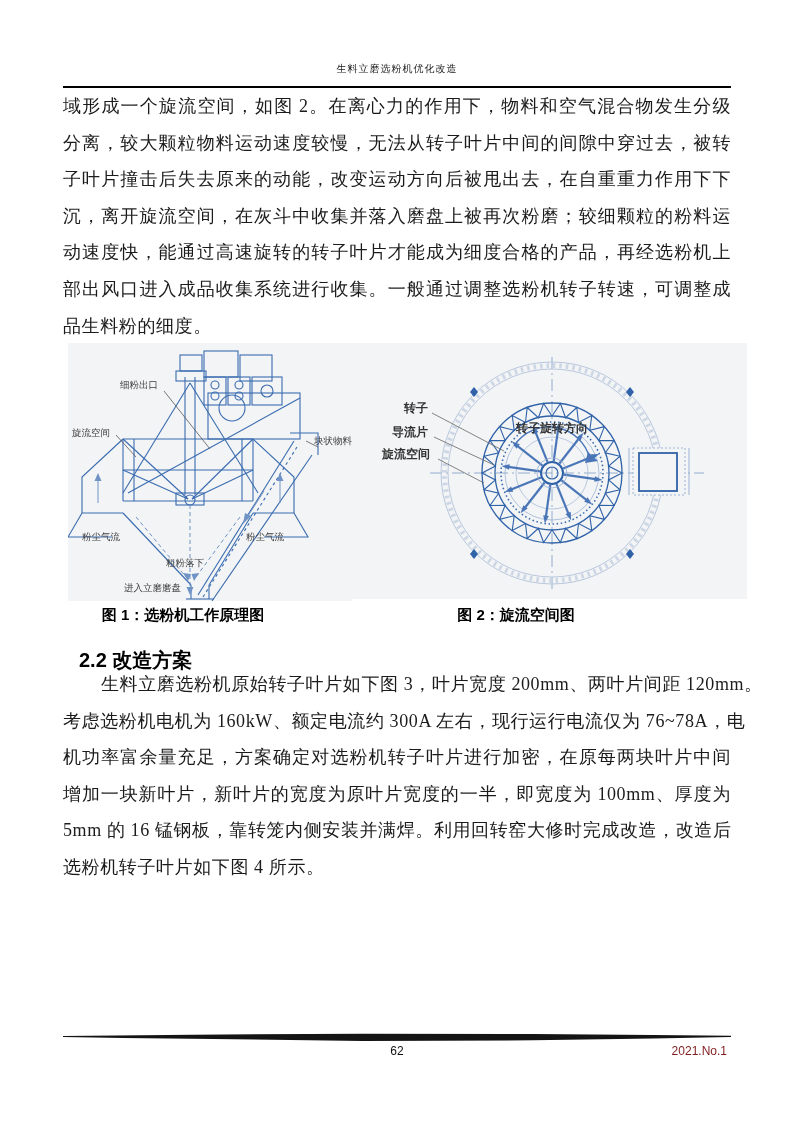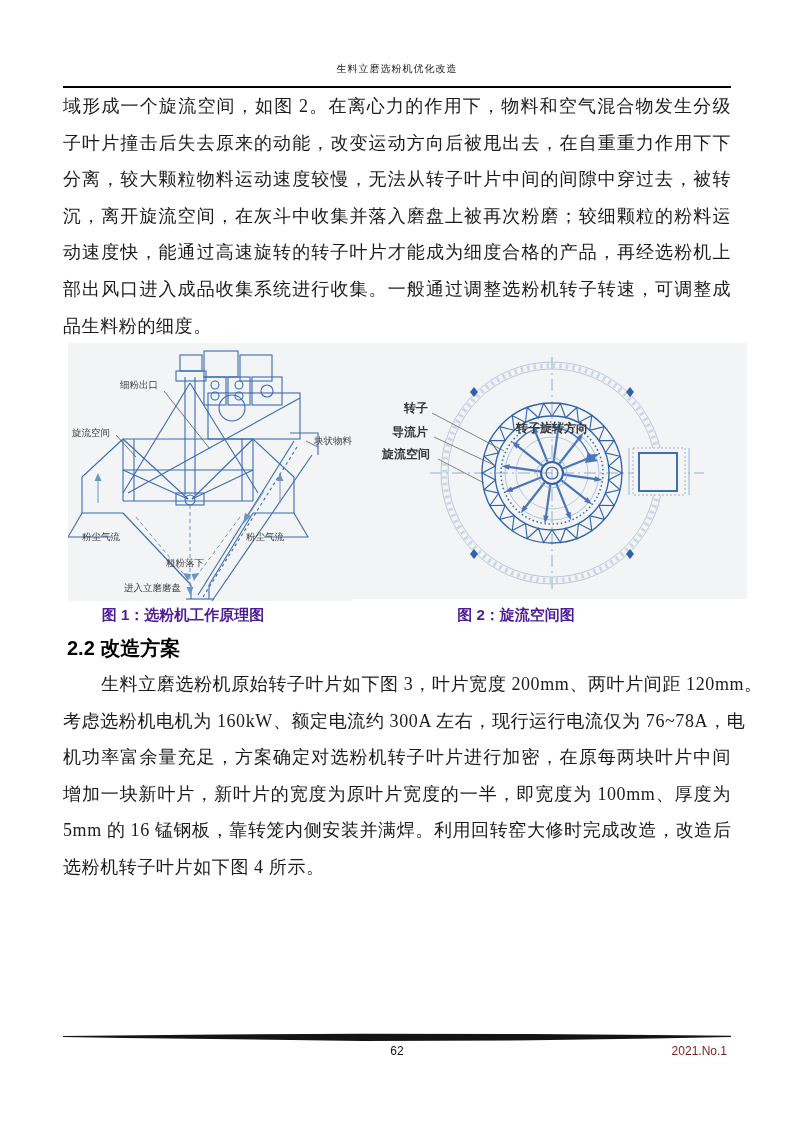--- a/index.html
+++ b/index.html
@@ -25,44 +25,44 @@
           font-size:9.5px;line-height:11px;white-space:nowrap;}
   .fig2 .flabel{font-size:12px;font-weight:bold;color:#333;}
   .l-fpo{left:52px;top:36px;} .l-ss{left:4px;top:84px;} .l-lm{left:246px;top:92px;}
   .l-cpf{left:98px;top:170px;margin-top:44px;} .l-dal{left:14px;top:188px;} .l-dar{left:178px;top:188px;}
   .l-imt{left:56px;top:239px;}
   .l-rotor{left:52px;top:60px;} .l-gv{left:40px;top:84px;} .l-ss2{left:30px;top:106px;}
   .l-rrd{left:143px;top:80px;width:114px;text-align:center;}
   .l-note{left:0;top:156px;width:124px;text-align:center;font-size:11px !important;line-height:16px;}
   
   .cap{position:absolute;top:606px;height:18px;font-family:"Liberation Sans","DejaVu Sans",sans-serif;
-       font-weight:bold;font-size:15px;text-align:center;color:#4c1d95;}
+       font-weight:bold;font-size:15px;text-align:center;color:#000000;}
   .cap1{left:63px;width:240px;} .cap2{left:396px;width:240px;}
-  .sec-h{position:absolute;left:63px;top:631px;margin:4px;font-family:"Liberation Sans","DejaVu Sans",sans-serif;
+  .sec-h{position:absolute;left:63px;top:631px;margin:16px;font-family:"Liberation Sans","DejaVu Sans",sans-serif;
          font-size:20px;font-weight:bold;color:#000;}
   
   .f-line{position:absolute;left:63px;top:1033px;}
   .f-page{position:absolute;left:63px;top:1044px;width:668px;text-align:center;
           font-family:"Liberation Sans","DejaVu Sans",sans-serif;font-size:12px;color:#111;}
   .f-issue{position:absolute;right:66px;top:1044px;font-family:"Liberation Sans","DejaVu Sans",sans-serif;
            font-size:12px;color:#7f1d1d;}
 </style>
 </head>
 <body>
 
 <div class="page">
 
   <div class="hdr">
     <div class="hdr-title">生料立磨选粉机优化改造</div>
   </div>
 
   <div class="para p1">
     <div class="ln">域形成一个旋流空间，如图 2。在离心力的作用下，物料和空气混合物发生分级</div>
+    <div class="ln">分离，较大颗粒物料运动速度较慢，无法从转子叶片中间的间隙中穿过去，被转</div>
     <div class="ln">子叶片撞击后失去原来的动能，改变运动方向后被甩出去，在自重重力作用下下</div>
-    <div class="ln">分离，较大颗粒物料运动速度较慢，无法从转子叶片中间的间隙中穿过去，被转</div>
     <div class="ln">沉，离开旋流空间，在灰斗中收集并落入磨盘上被再次粉磨；较细颗粒的粉料运</div>
     <div class="ln">动速度快，能通过高速旋转的转子叶片才能成为细度合格的产品，再经选粉机上</div>
     <div class="ln">部出风口进入成品收集系统进行收集。一般通过调整选粉机转子转速，可调整成</div>
     <div class="ln last">品生料粉的细度。</div>
   </div>
 
   <div class="fig fig1">
     <svg width="284" height="258" viewBox="0 0 284 258">
       <rect x="0" y="0" width="284" height="258" fill="#f3f4f6"></rect>
       <g stroke="#3a6cb0" stroke-width="1.1" fill="none">

